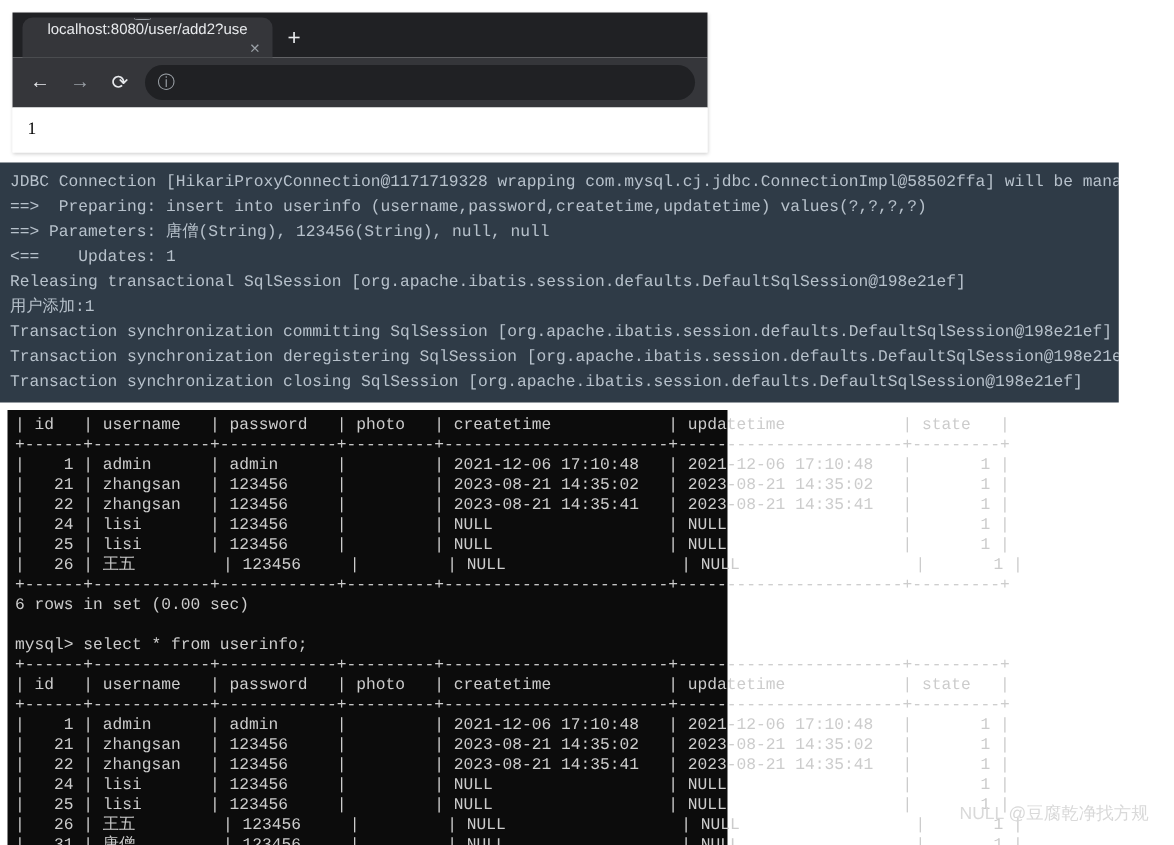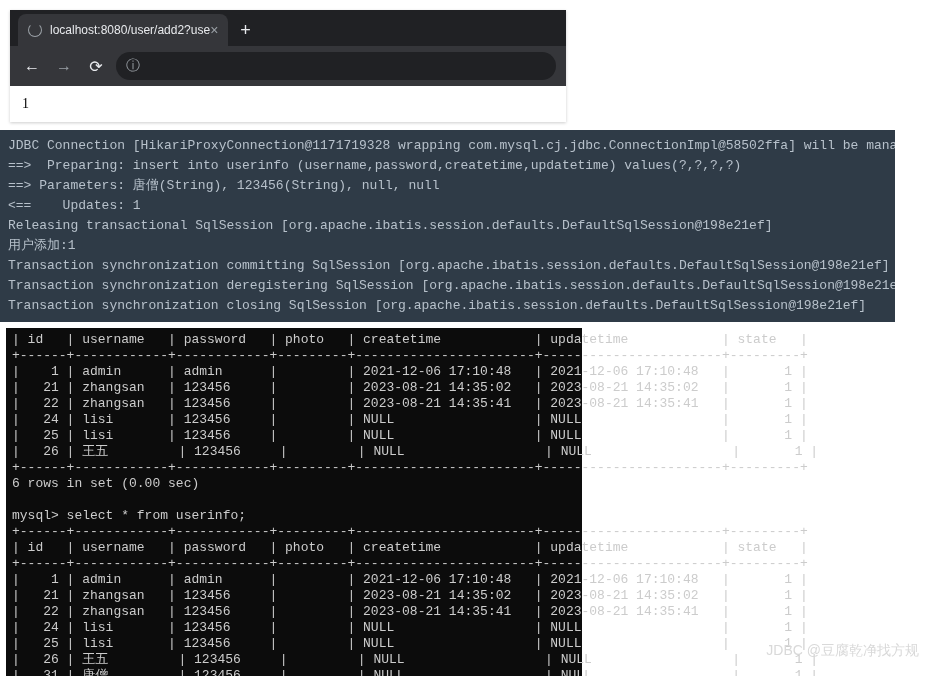--- a/index.html
+++ b/index.html
@@ -2,21 +2,21 @@
 <html><head>
   <meta charset="utf-8">
   <style>
     * { margin: 0; padding: 0; box-sizing: border-box; }
     body { font-family: Arial, sans-serif; background: #fff; width: 939px; }
     
     
     .browser-wrap { padding: 10px 0 0 10px; }
     .browser { width: 556px; background: #fff; box-shadow: 0 1px 3px rgba(0,0,0,0.2); }
     .tab-bar { background: #202124; height: 36px; display: flex; align-items: flex-end; padding-left: 8px; }
-    .tab { background: #35363a; color: #e8eaed; height: 32px; display: flex; align-items: center; padding: 0 10px; border-radius: 8px 8px 0 0; font-size: 12px; min-width: 200px; position: relative; }
+    .tab { background: #35363a; color: #e8eaed; height: 32px; display: flex; align-items: center; padding: 0 10px; border-radius: 8px 8px 0 0; font-size: 12px; min-width: 200px; position: relative; flex-direction: column; }
     .tab .favicon { width: 14px; height: 14px; border: 1.5px solid #9aa0a6; border-radius: 50%; border-top-color: transparent; margin-right: 8px; }
     .tab .tab-close { margin-left: auto; color: #9aa0a6; font-size: 14px; cursor: pointer; }
     .new-tab { color: #e8eaed; font-size: 18px; padding: 0 12px; height: 32px; display: flex; align-items: center; cursor: pointer; }
     .addr-bar { background: #35363a; height: 40px; display: flex; align-items: center; padding: 0 10px; gap: 8px; }
     .nav-btn { color: #9aa0a6; font-size: 16px; width: 24px; text-align: center; cursor: pointer; }
     .nav-btn.enabled { color: #e8eaed; }
     .url-box { flex: 1; background: #202124; border-radius: 14px; height: 28px; display: flex; align-items: center; padding: 0 10px; gap: 8px; }
     .url-info { color: #9aa0a6; font-size: 14px; }
     .url-text { color: #9aa0a6; font-size: 14px; white-space: nowrap; overflow: hidden; }
     .url-host { color: #fff; }
@@ -86,13 +86,13 @@
 |   21 | zhangsan   | 123456     |         | 2023-08-21 14:35:02   | 2023-08-21 14:35:02   |       1 |
 |   22 | zhangsan   | 123456     |         | 2023-08-21 14:35:41   | 2023-08-21 14:35:41   |       1 |
 |   24 | lisi       | 123456     |         | NULL                  | NULL                  |       1 |
 |   25 | lisi       | 123456     |         | NULL                  | NULL                  |       1 |
 |   26 | 王五         | 123456     |         | NULL                  | NULL                  |       1 |
 |   31 | 唐僧         | 123456     |         | NULL                  | NULL                  |       1 |
 +------+------------+------------+---------+-----------------------+-----------------------+---------+
 7 rows in set (0.00 sec)</div>
 </div>
 
-<div class="watermark">JDBC @豆腐乾净找方规</div>
+<div class="watermark">NULL @豆腐乾净找方规</div>
 
 </body></html>

